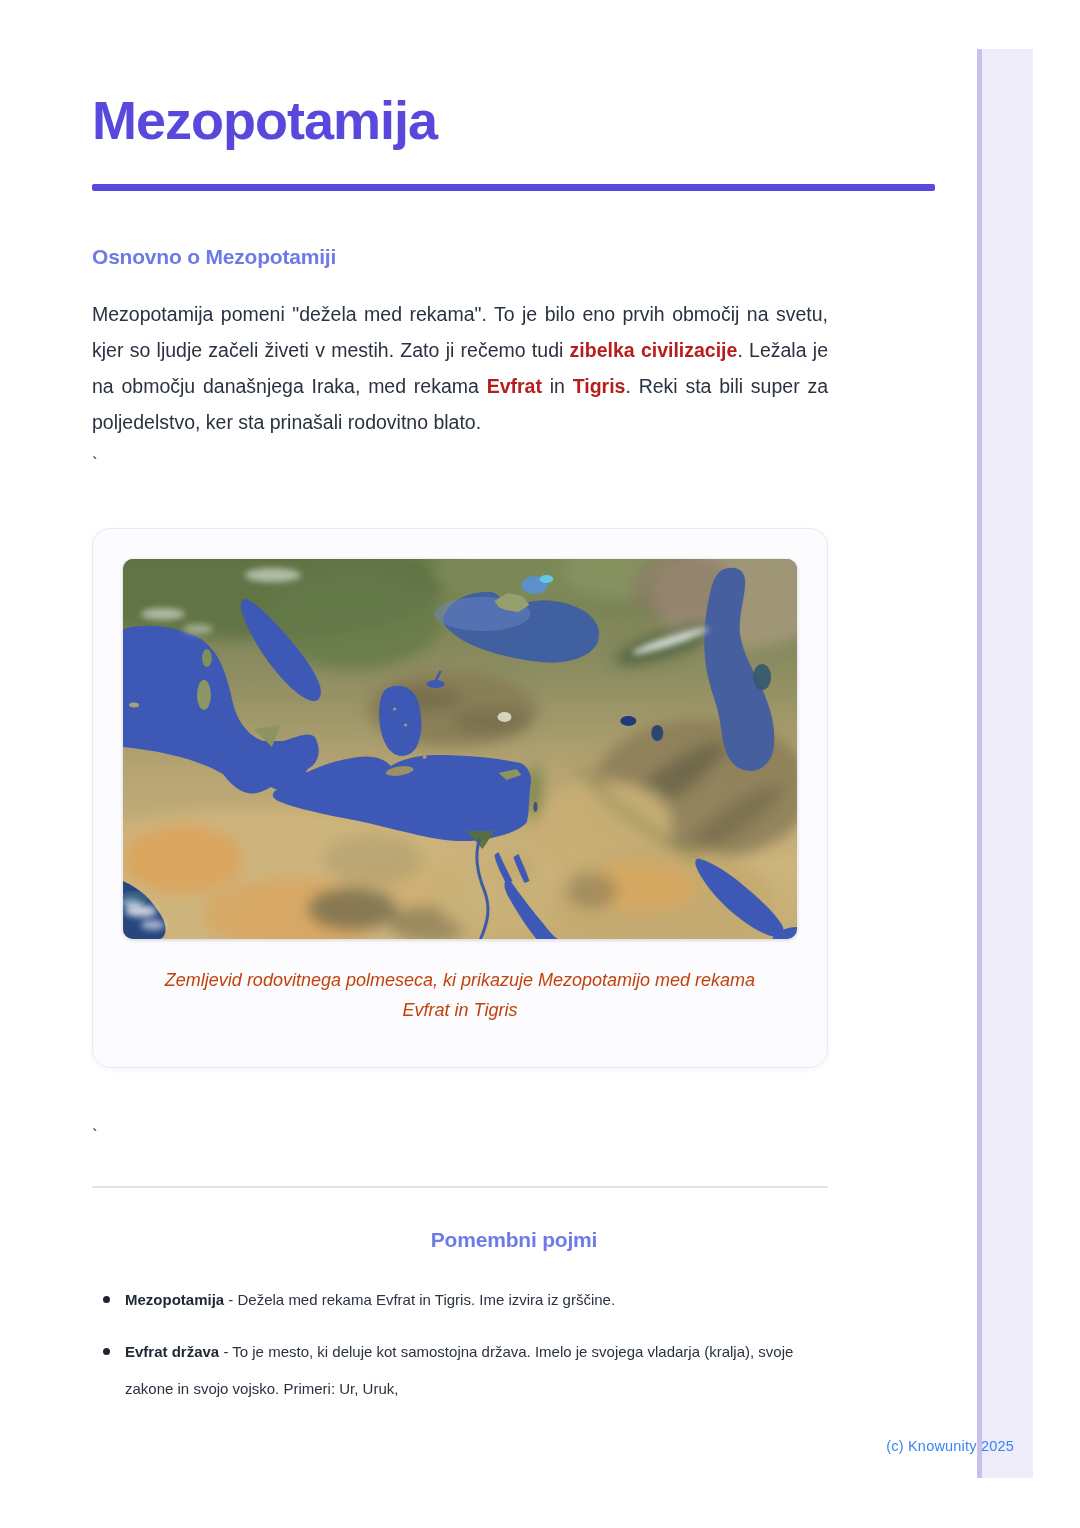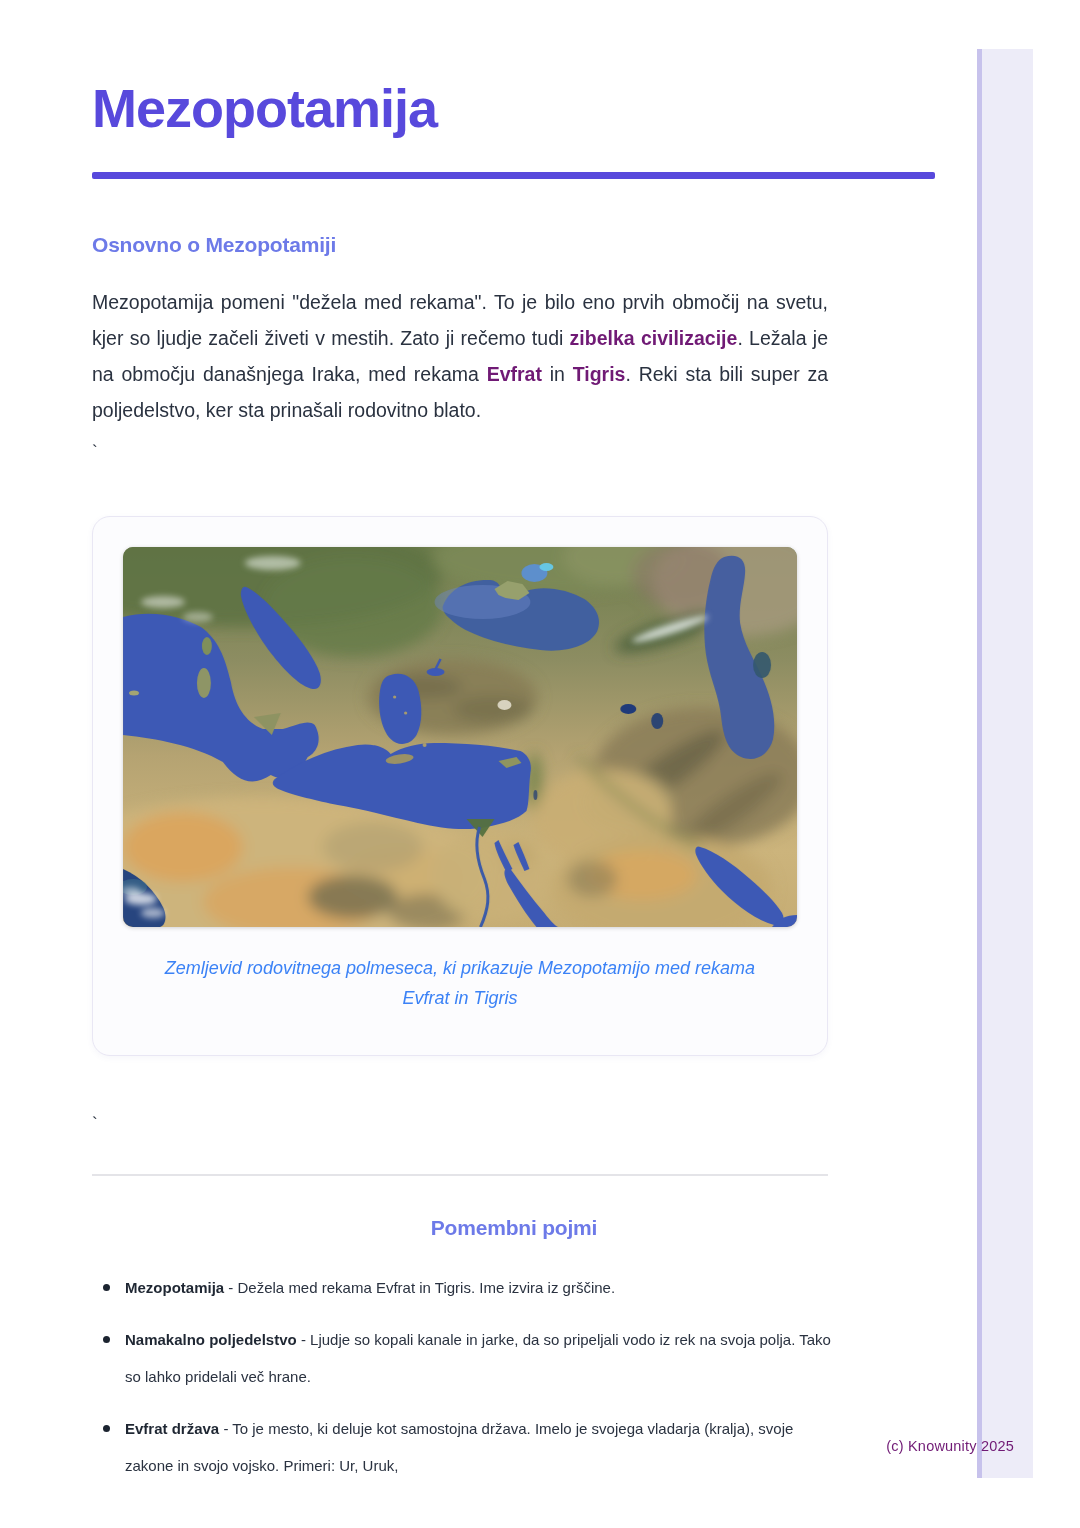--- a/index.html
+++ b/index.html
@@ -3,49 +3,49 @@
 <meta charset="utf-8">
 <style>
   html,body{margin:0;padding:0;background:#ffffff;}
   body{font-family:"Liberation Sans", sans-serif; -webkit-font-smoothing:antialiased;}
   .page{position:relative;width:1080px;height:1528px;overflow:hidden;background:#ffffff;}
 
   
   .accent-bar{position:absolute;left:977px;top:49px;width:51px;height:1429px;
     background:#edecf8;border-left:5px solid #c7c2ec;z-index:1;}
 
-  .watermark{position:absolute;top:1438px;right:66px;font-size:14.5px;color:#701a75;
+  .watermark{position:absolute;top:1438px;right:66px;font-size:14.5px;color:#3b82f6;
     letter-spacing:.2px;z-index:2;}
 
-  .content{position:absolute;left:92px;top:0;width:844px;z-index:0;}
+  .content{position:absolute;left:92px;top:12px;width:844px;z-index:0;}
 
   h1.page-title{margin:70px 0 0;font-size:54px;line-height:76px;font-weight:700;
     color:#5849dc;letter-spacing:-1px;}
   .title-rule{margin-top:26px;height:7px;background:#5849dc;border-radius:2px;width:843px;}
 
   h2.section-h{font-size:21px;line-height:35px;font-weight:700;color:#6d7ae8;letter-spacing:-.2px;}
   h2.first{margin:48px 0 0;}
   h2.second{margin:34px 0 0;text-align:center;}
 
   p.intro{margin:22px 0 0;width:736px;font-size:19.5px;line-height:36px;color:#2a3240;
     text-align:justify;}
-  p.intro strong{font-weight:700;color:#701a75;}
+  p.intro strong{font-weight:700;color:#b91c1c;}
 
   .stray{font-size:17px;line-height:20px;color:#2a3240;}
   .stray.one{margin-top:14px;}
   .stray.two{margin-top:58px;}
 
   figure.card{margin:54px 0 0;width:736px;box-sizing:border-box;background:#fcfcfe;
     border:1px solid #e9e7f4;border-radius:18px;padding:30px 30px 42px;
     box-shadow:0 2px 6px rgba(80,70,160,.05);}
   .map-wrap{width:674px;height:380px;border-radius:10px;overflow:hidden;margin:0 auto;
     box-shadow:0 1px 4px rgba(0,0,0,.18);}
   .map-wrap svg{display:block;}
   figcaption.map-caption{margin:26px auto 0;max-width:640px;text-align:center;font-style:italic;
-    font-size:18px;line-height:30px;color:#3b82f6;}
+    font-size:18px;line-height:30px;color:#c2410c;}
 
   hr.divider{margin:40px 0 0;border:none;border-top:2px solid #e4e4e8;width:736px;}
 
   ul.terms{margin:24px 0 0;padding:0;list-style:none;width:740px;}
   ul.terms li{position:relative;padding-left:33px;font-size:15px;line-height:37px;
     color:#2a3240;margin-bottom:15px;}
   ul.terms li::before{content:"";position:absolute;left:11px;top:15px;width:7px;height:7px;
     border-radius:50%;background:#1c2430;}
   ul.terms .term{font-weight:700;color:#1f2733;}
 </style>
@@ -212,19 +212,18 @@
       <div class="stray two">`</div>
     </section>
 
     <hr class="divider">
 
     <section>
       <h2 class="section-h second">Pomembni pojmi</h2>
 
       <ul class="terms">
         <li><span class="term">Mezopotamija</span><span> - Dežela med rekama Evfrat in Tigris. Ime izvira iz grščine.</span></li>
-        <li><span class="term">Namakalno poljedelstvo</span><span> - Ljudje so kopali kanale in jarke, da so pripeljali vodo iz rek na svoja polja. Tako so lahko pridelali več hrane.</span></li>
         <li><span class="term">Evfrat država</span><span> - To je mesto, ki deluje kot samostojna država. Imelo je svojega vladarja (kralja), svoje zakone in svojo vojsko. Primeri: Ur, Uruk,</span></li>
       </ul>
     </section>
 
   </main>
 </div>
 
 </body></html>

